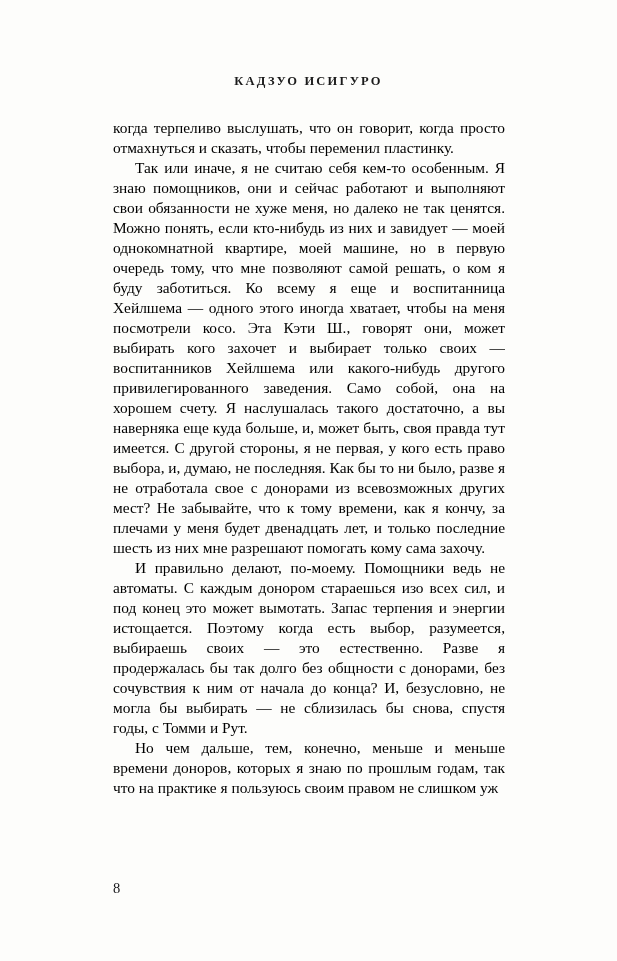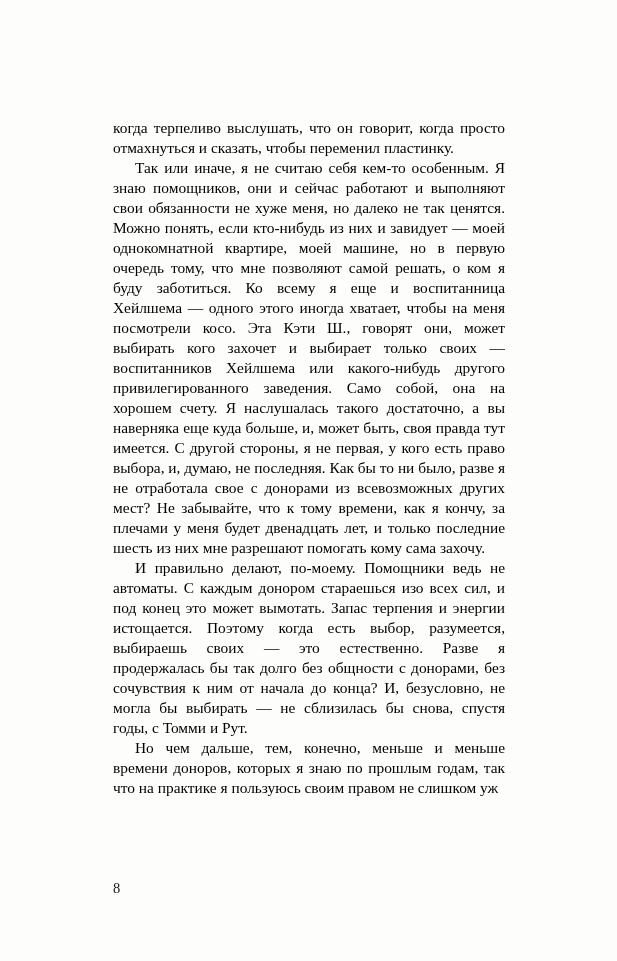--- a/index.html
+++ b/index.html
@@ -62,20 +62,21 @@
     font-size: 14.5px;
     color: #17171a;
   }
 </style>
 </head>
 <body>
 
 <div class="page">
   <div class="page-inner">
 
+    <div class="running-head">Кадзуо Исигуро</div>
 
     <div class="text-block">
       <p>когда терпеливо выслушать, что он говорит, когда просто отмахнуться и сказать, чтобы переменил пластинку.</p>
       <p class="indent">Так или иначе, я не считаю себя кем-то особенным. Я знаю помощников, они и сейчас работают и выполняют свои обязанности не хуже меня, но далеко не так ценятся. Можно понять, если кто-нибудь из них и завидует — моей однокомнатной квартире, моей машине, но в первую очередь тому, что мне позволяют самой решать, о ком я буду заботиться. Ко всему я еще и воспитанница Хейлшема — одного этого иногда хватает, чтобы на меня посмотрели косо. Эта Кэти Ш., говорят они, может выбирать кого захочет и выбирает только своих — воспитанников Хейлшема или какого-нибудь другого привилегированного заведения. Само собой, она на хорошем счету. Я наслушалась такого достаточно, а вы наверняка еще куда больше, и, может быть, своя правда тут имеется. С другой стороны, я не первая, у кого есть право выбора, и, думаю, не последняя. Как бы то ни было, разве я не отработала свое с донорами из всевозможных других мест? Не забывайте, что к тому времени, как я кончу, за плечами у меня будет двенадцать лет, и только последние шесть из них мне разрешают помогать кому сама захочу.</p>
       <p class="indent">И правильно делают, по-моему. Помощники ведь не автоматы. С каждым донором стараешься изо всех сил, и под конец это может вымотать. Запас терпения и энергии истощается. Поэтому когда есть выбор, разумеется, выбираешь своих — это естественно. Разве я продержалась бы так долго без общности с донорами, без сочувствия к ним от начала до конца? И, безусловно, не могла бы выбирать — не сблизилась бы снова, спустя годы, с Томми и Рут.</p>
       <p class="indent">Но чем дальше, тем, конечно, меньше и меньше времени доноров, которых я знаю по прошлым годам, так что на практике я пользуюсь своим правом не слишком уж</p>
     </div>
 
     <div class="folio">8</div>
 

